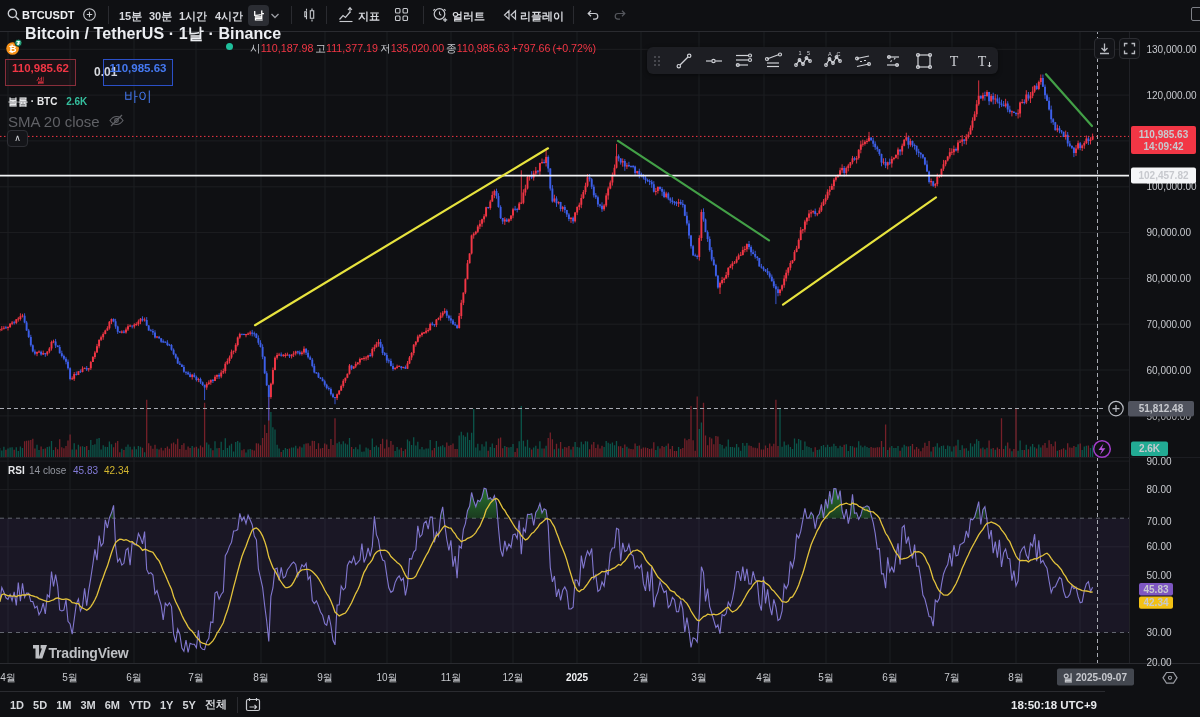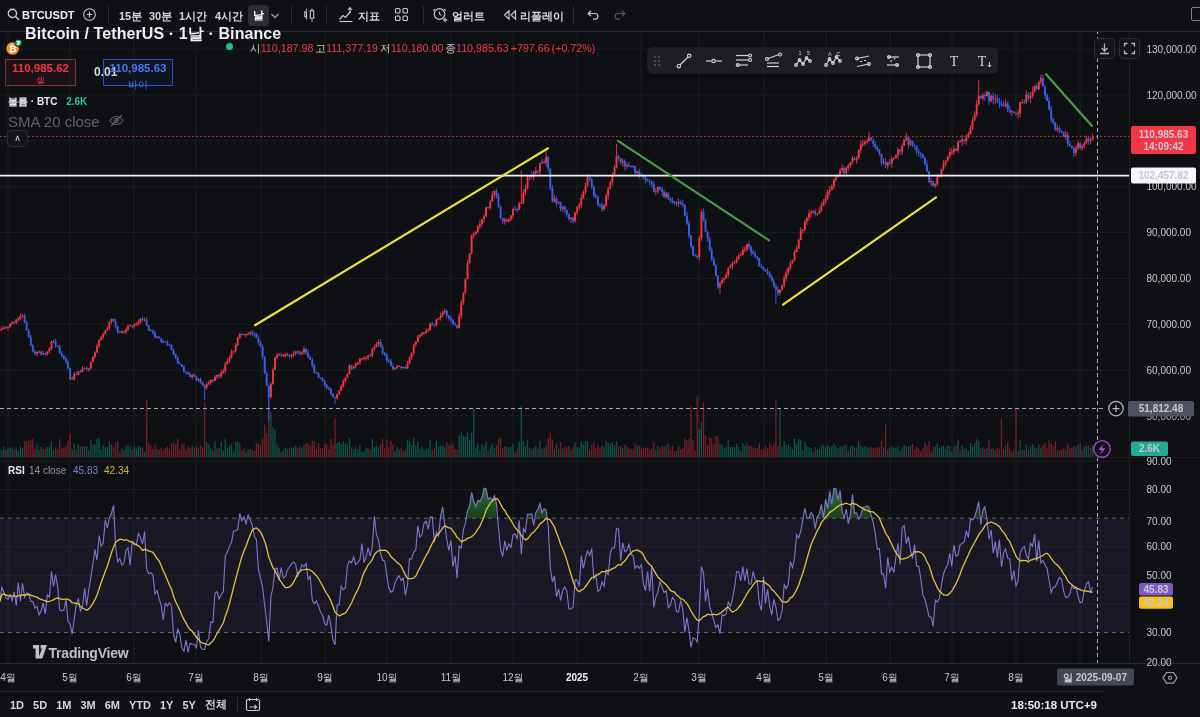--- a/index.html
+++ b/index.html
@@ -248,30 +248,30 @@
 <div class="abs" style="left:6px;top:38px;width:20px;height:20px">
 <svg width="26" height="22" viewBox="0 0 26 22">
       <circle cx="6.6" cy="10.5" r="6.3" fill="#f7931a"></circle>
       <text x="6.6" y="14.2" text-anchor="middle" style="font-size:9.5px;font-weight:bold;fill:#fff">₿</text>
       <circle cx="12.4" cy="4.8" r="3.6" fill="#26a17b" stroke="#0b0c0e" stroke-width="0.8"></circle>
       <text x="12.4" y="7.2" text-anchor="middle" style="font-size:6px;font-weight:bold;fill:#fff">₮</text>
     </svg>
 </div>
 <div id="legend1">Bitcoin / TetherUS · 1날 · Binance</div>
 <div class="abs" style="left:226px;top:43px;width:7px;height:7px;border-radius:50%;background:#1fbf9c"></div>
-<div id="ohlc">시<b>110,187.98</b> 고<b>111,377.19</b> 저<b>110,180.00</b> 종<b>110,985.63</b> <b>+797.66 (+0.72%)</b></div>
+<div id="ohlc">시<b>110,187.98</b> 고<b>111,377.19</b> 저<b>135,020.00</b> 종<b>110,985.63</b> <b>+797.66 (+0.72%)</b></div>
 
 <div class="btn2" style="left:5px;top:59px;border:1px solid #892e3b;background:rgba(242,54,69,0.05)">
 <div style="color:#f23645;font-size:11.5px;font-weight:bold;margin-top:3px">110,985.62</div>
 <div style="color:#f23645;font-size:8.5px;margin-top:1px">셀</div>
   </div>
 <div class="abs" style="left:94px;top:65px;width:23px;text-align:left;font-size:12px;font-weight:bold;color:#d8dadf">0.01</div>
 <div class="btn2" style="left:103px;top:59px;width:70px;border:1px solid #2b50c8;background:rgba(41,98,255,0.05)">
 <div style="color:#4579f2;font-size:11.5px;font-weight:bold;margin-top:3px">110,985.63</div>
-<div style="color:#4579f2;font-size:10px;margin-top:5px">바이</div>
+<div style="color:#4579f2;font-size:14px;margin-top:14px">바이</div>
   </div>
 
 <div id="volleg">볼륨 · BTC <span style="color:#35bf9e;margin-left:6px">2.6K</span></div>
 <div id="smaleg">SMA 20 close
 <svg width="17" height="15" viewBox="0 0 17 15" style="margin-left:8px">
       <path d="M2 7.5c1.8-2.6 4-4 6.5-4s4.7 1.4 6.5 4c-1.8 2.6-4 4-6.5 4s-4.7-1.4-6.5-4z" fill="none" stroke="#606166" stroke-width="1.2"></path>
       <circle cx="8.5" cy="7.5" r="1.8" fill="none" stroke="#606166" stroke-width="1.2"></circle>
       <line x1="3" y1="13" x2="14" y2="2" stroke="#606166" stroke-width="1.2"></line>
     </svg>
 </div>

